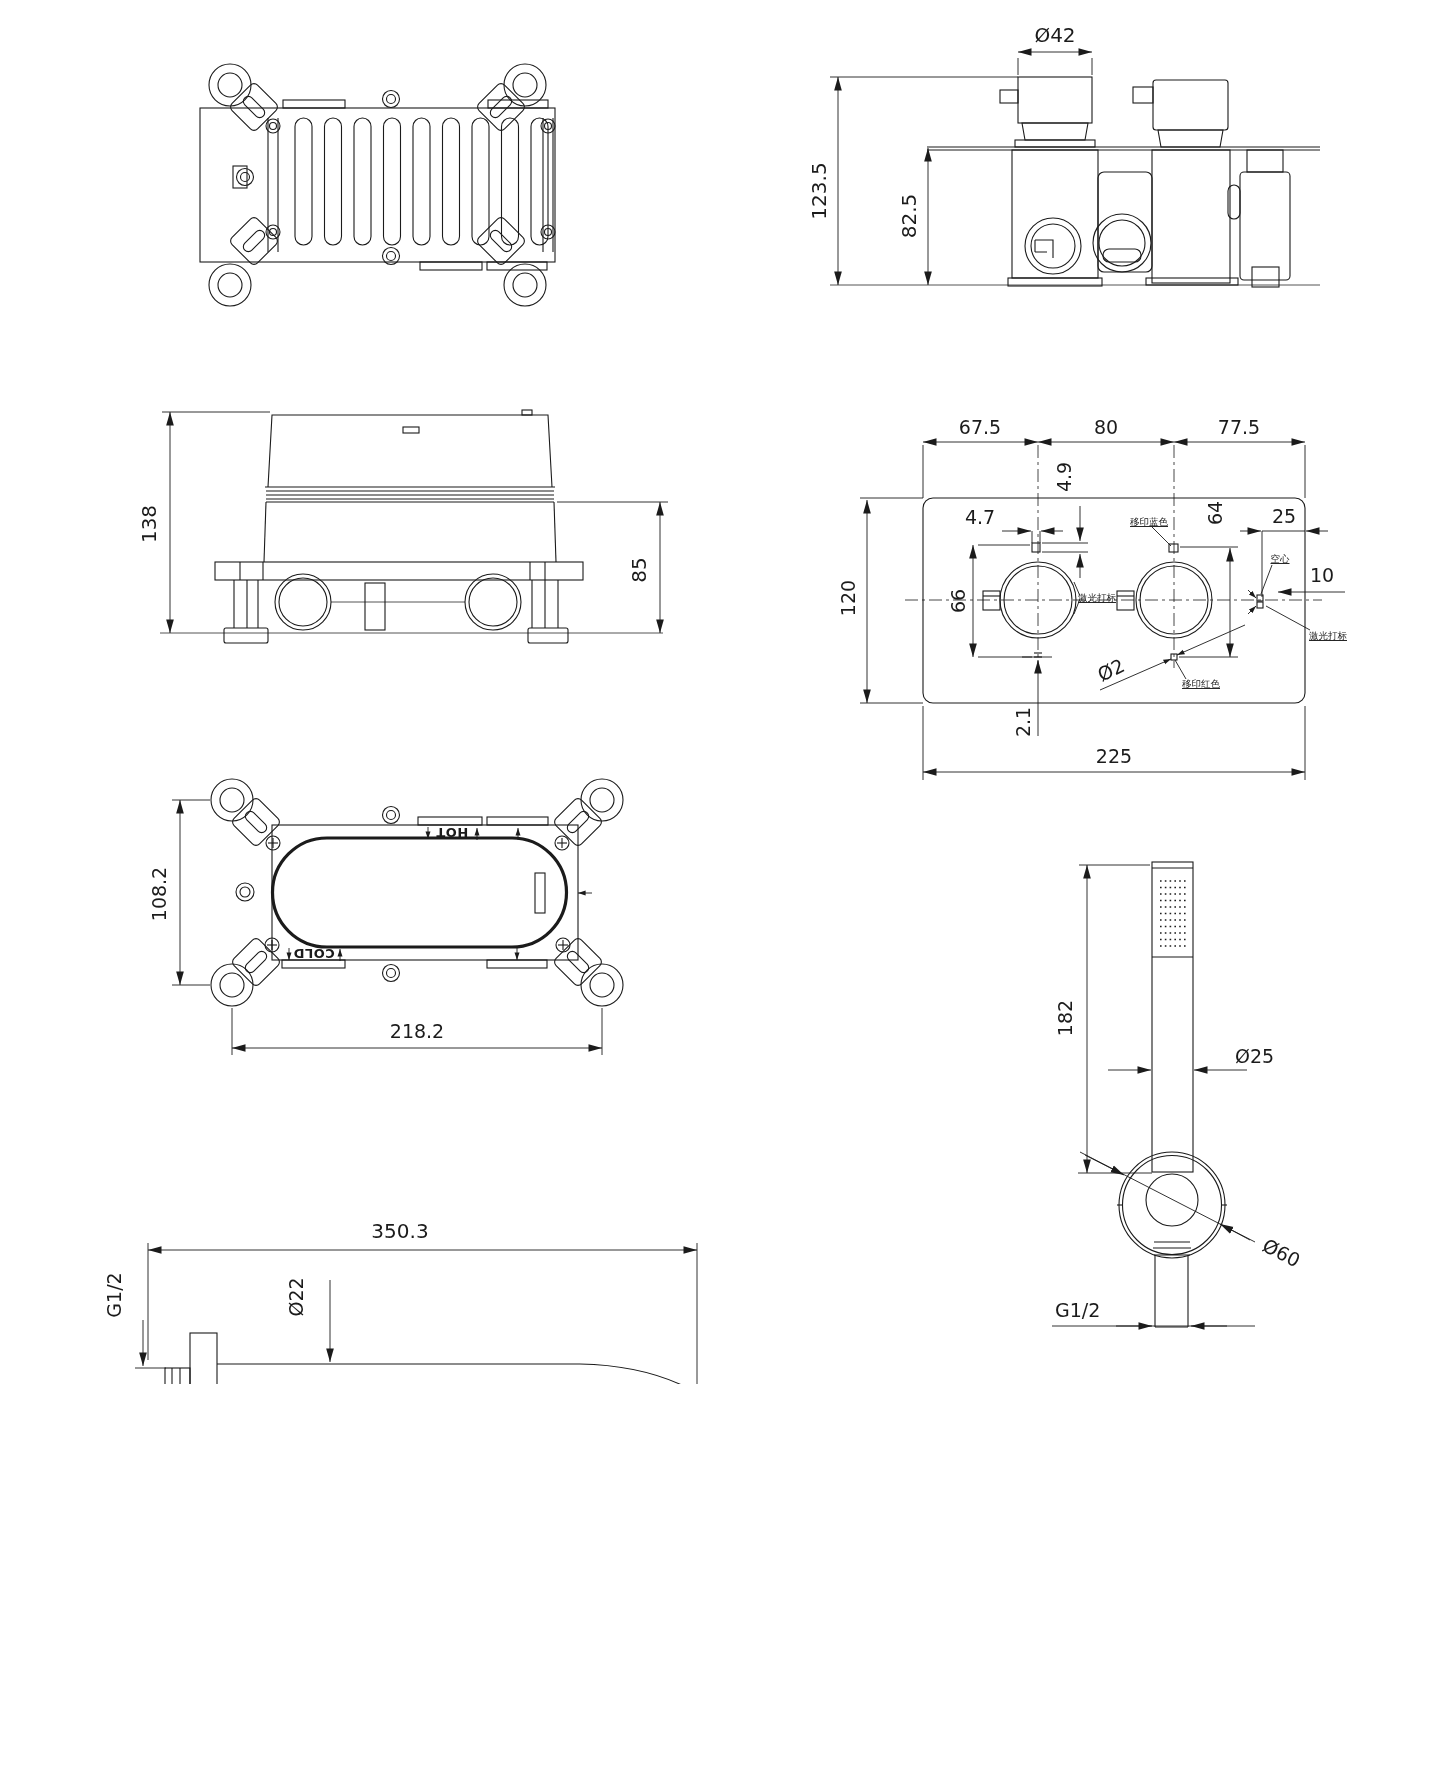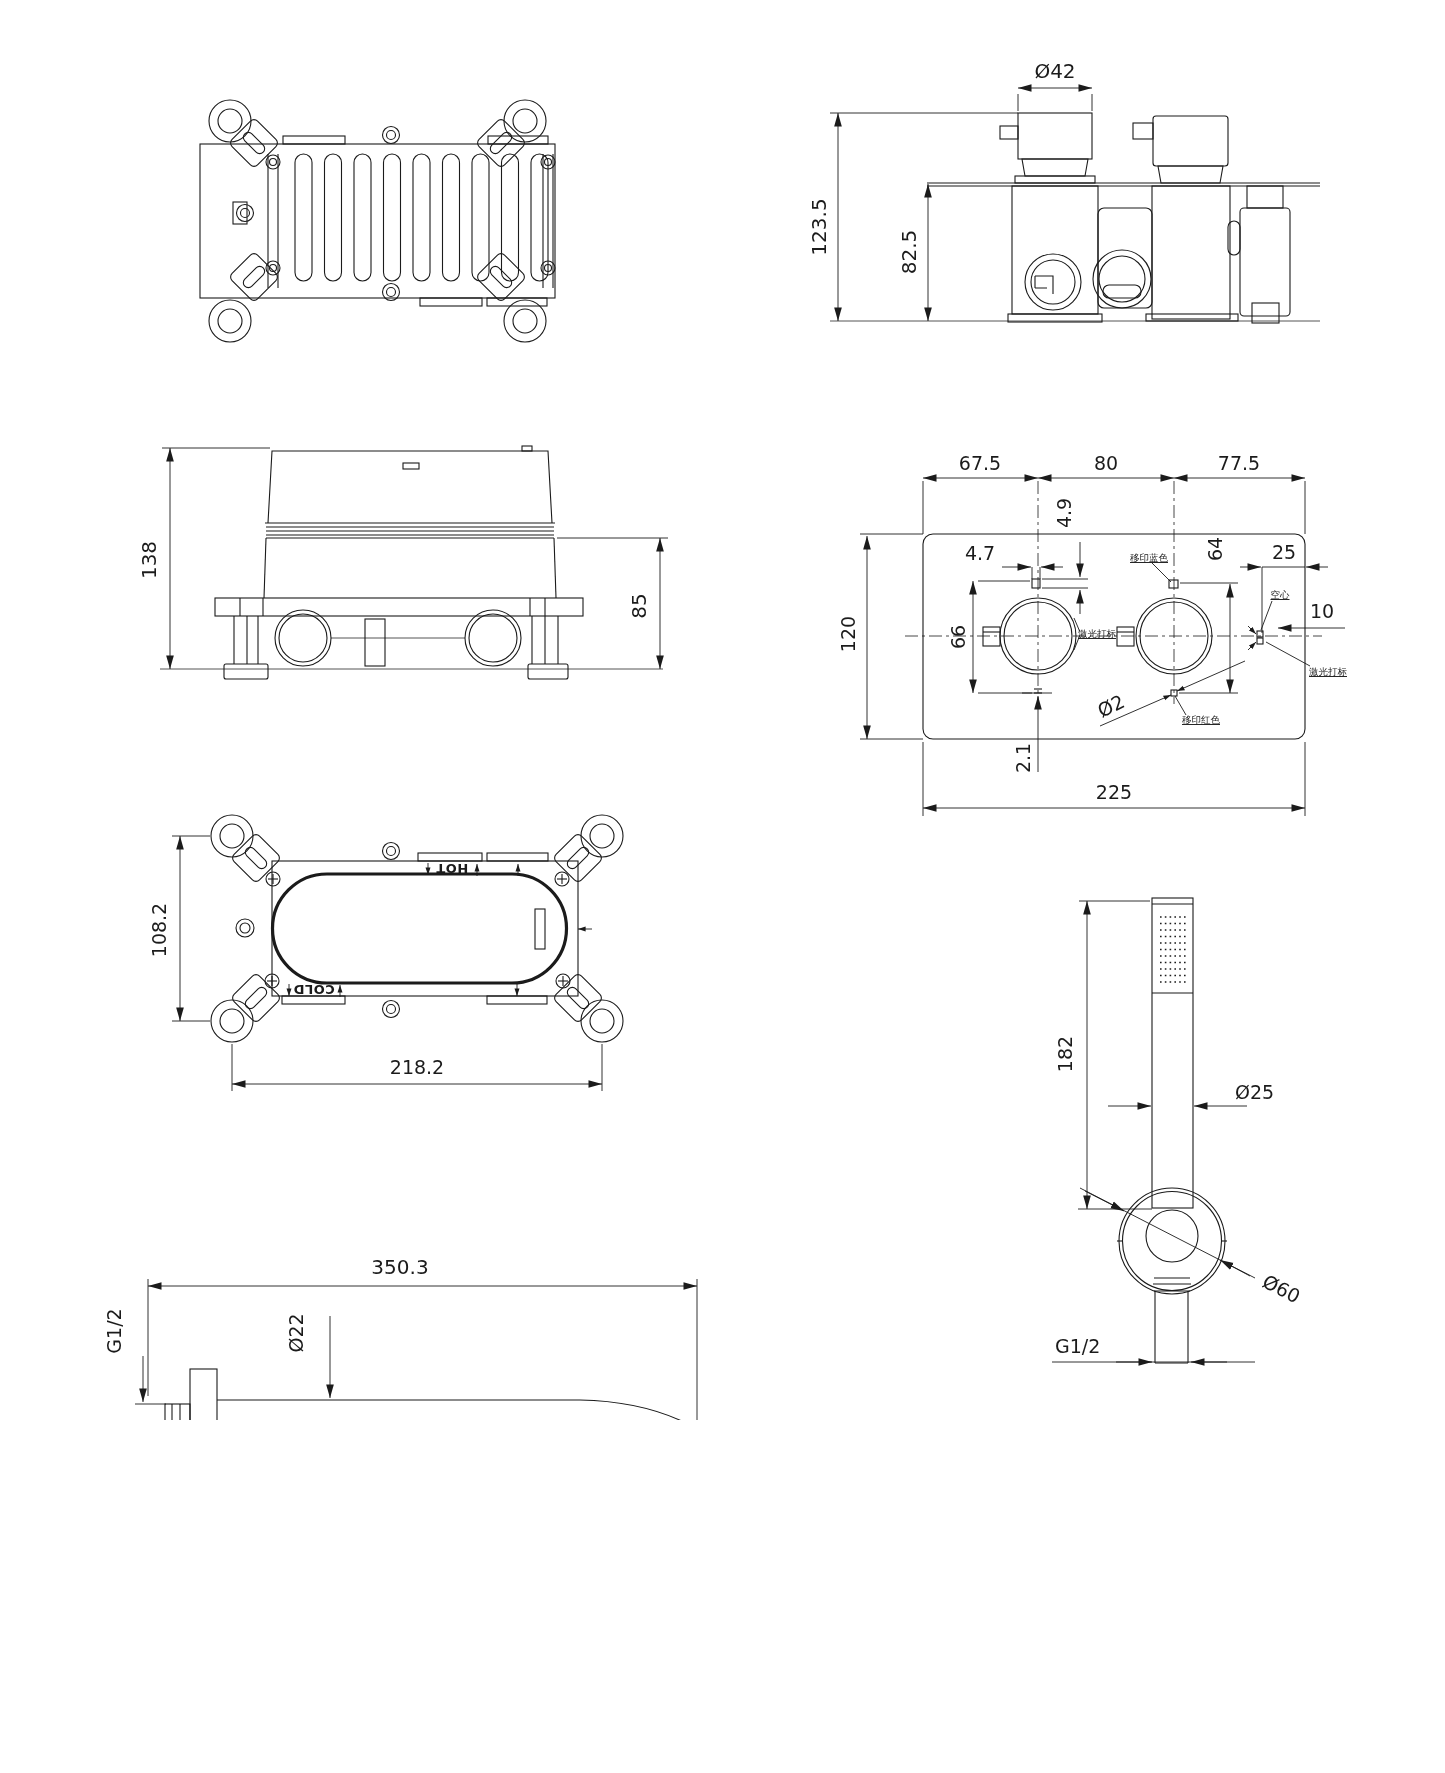--- a/index.html
+++ b/index.html
@@ -1,17 +1,17 @@
 <!DOCTYPE html>
 <html style="--line: #1b1b1b; --bg: #ffffff;"><head>
 <meta charset="utf-8">
 <style>
   :root{ --line:#1b1b1b; --bg:#ffffff; }
   html,body{ margin:0; padding:0; background:var(--bg); }
-  .page{ width:1445px; height:1384px; position:relative; background:var(--bg);margin-top:36px; }
+  .page{ width:1445px; height:1384px; position:relative; background:var(--bg); }
   svg{ display:block; }
   .ln{ stroke:var(--line); fill:none; stroke-width:1.1; stroke-linejoin:miter; stroke-linecap:butt; }
   .thk{ stroke-width:3.2; }
   .thn{ stroke-width:0.75; }
   .dim{ stroke:var(--line); fill:none; stroke-width:0.9; }
   .dash{ stroke-dasharray:13 4 3 4; stroke-width:0.8; }
   text{ fill:var(--line); stroke:none; font-family:"DejaVu Sans", sans-serif; }
   .t20{ font-size:20px; }
   .t19{ font-size:19px; }
   .t9{ font-size:9.5px; }

